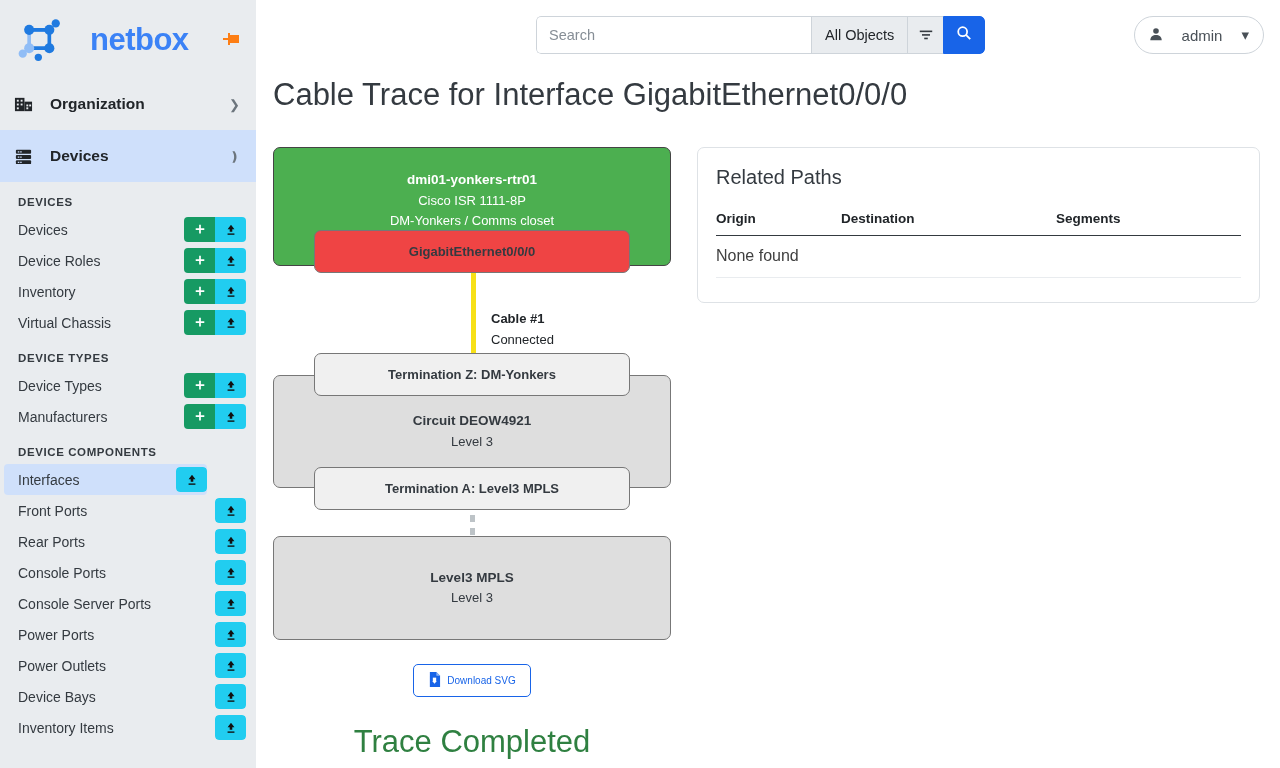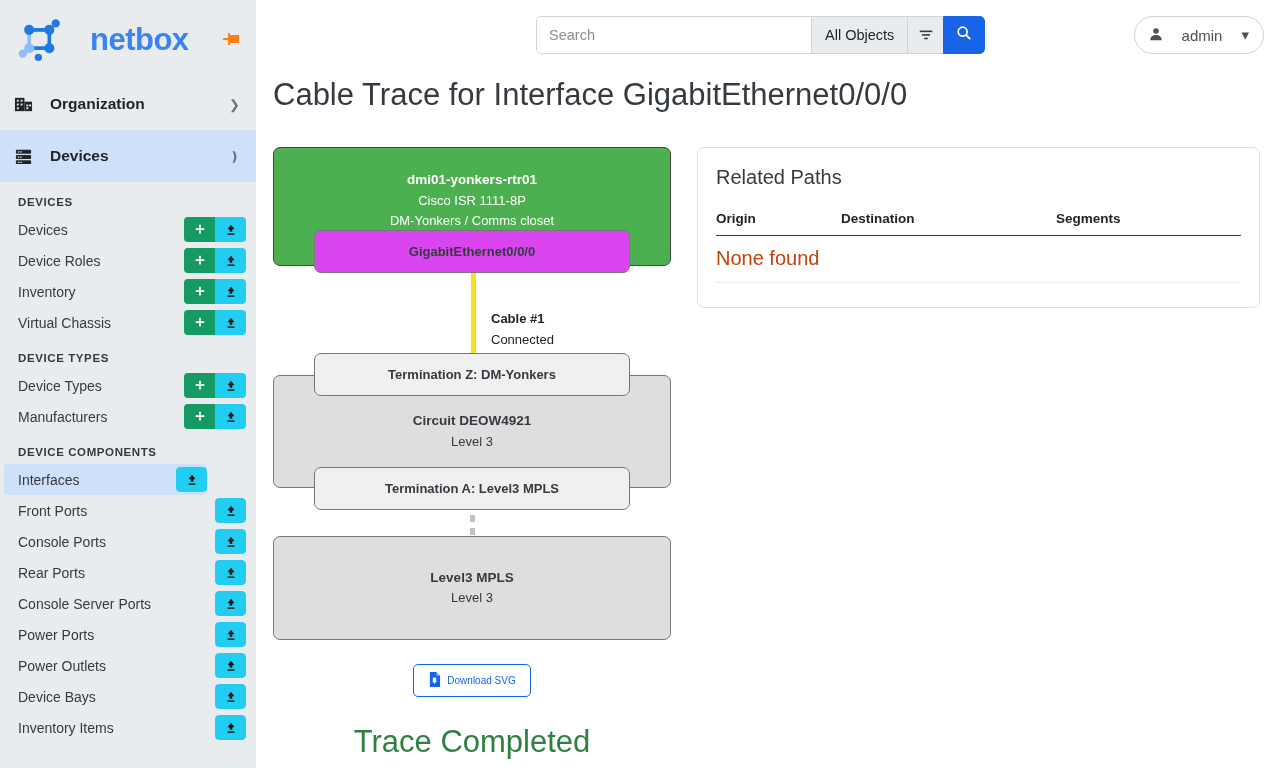--- a/index.html
+++ b/index.html
@@ -121,21 +121,21 @@
   .dev-node {
     background: #4caf50; border: 1px solid #444; border-radius: 7px;
     color: #fff; text-align: center; padding: 22px 10px 34px;
     position: relative;
   }
   .dev-node .n1 { font-size: 13.5px; font-weight: 700; line-height: 1.55; }
   .dev-node .n2, .dev-node .n3 { font-size: 13px; font-weight: 400; line-height: 1.55; }
 
   .port-box {
     width: 316px; margin: -36px auto 0;
-    background: #d946ef; border: 1px solid #777; border-radius: 7px;
+    background: #ef4444; border: 1px solid #777; border-radius: 7px;
     text-align: center; font-size: 13px; font-weight: 700; color: #343a40;
     padding: 13px 8px; position: relative; z-index: 3;
   }
 
   .cable-row { position: relative; height: 102px; }
   .cable-line {
     position: absolute; left: 198px; top: 0; width: 5px; height: 102px;
     background: #f7e017;
   }
   .cable-info { position: absolute; left: 218px; top: 22px; margin-top: 14px; }
@@ -187,21 +187,21 @@
     border: 1px solid #dee2e6; border-radius: 7px; background: #fff;
     padding: 18px 18px 24px;
   }
   .card-title { font-size: 20px; color: #343a40; font-weight: 400; margin-bottom: 22px; }
   .tbl { width: 100%; border-collapse: collapse; }
   .tbl th {
     text-align: left; font-size: 13.5px; font-weight: 700; color: #212529;
     padding: 0 0 9px 0; border-bottom: 1px solid #343a40;
   }
   .tbl td {
-    font-size: 20px; color: #c2410c; padding: 11px 0 12px 0;
+    font-size: 16px; color: #404040; padding: 11px 0 12px 0;
     border-bottom: 1px solid #e9ecef;
   }
 </style>
 </head>
 <body>
 
 <div class="app">
 
   <aside class="sidebar">
 
@@ -389,32 +389,32 @@
       <span class="btn-group">
         <button class="mini-btn imp" style="border-radius:4px">
           <svg viewBox="0 0 14 14" width="12" height="12">
               <path d="M7 1l4 5H8.5v3h-3V6H3z" fill="#111"></path>
               <rect x="3" y="11" width="8" height="1.6" fill="#111"></rect>
             </svg>
         </button>
       </span>
     </div>
     <div class="nav-item">
+      <span class="label">Rear Ports</span>
+      <span class="btn-group">
+        <button class="mini-btn imp" style="border-radius:4px">
+          <svg viewBox="0 0 14 14" width="12" height="12">
+              <path d="M7 1l4 5H8.5v3h-3V6H3z" fill="#111"></path>
+              <rect x="3" y="11" width="8" height="1.6" fill="#111"></rect>
+            </svg>
+        </button>
+      </span>
+    </div>
+    <div class="nav-item">
       <span class="label">Console Ports</span>
-      <span class="btn-group">
-        <button class="mini-btn imp" style="border-radius:4px">
-          <svg viewBox="0 0 14 14" width="12" height="12">
-              <path d="M7 1l4 5H8.5v3h-3V6H3z" fill="#111"></path>
-              <rect x="3" y="11" width="8" height="1.6" fill="#111"></rect>
-            </svg>
-        </button>
-      </span>
-    </div>
-    <div class="nav-item">
-      <span class="label">Rear Ports</span>
       <span class="btn-group">
         <button class="mini-btn imp" style="border-radius:4px">
           <svg viewBox="0 0 14 14" width="12" height="12">
               <path d="M7 1l4 5H8.5v3h-3V6H3z" fill="#111"></path>
               <rect x="3" y="11" width="8" height="1.6" fill="#111"></rect>
             </svg>
         </button>
       </span>
     </div>
     <div class="nav-item">

